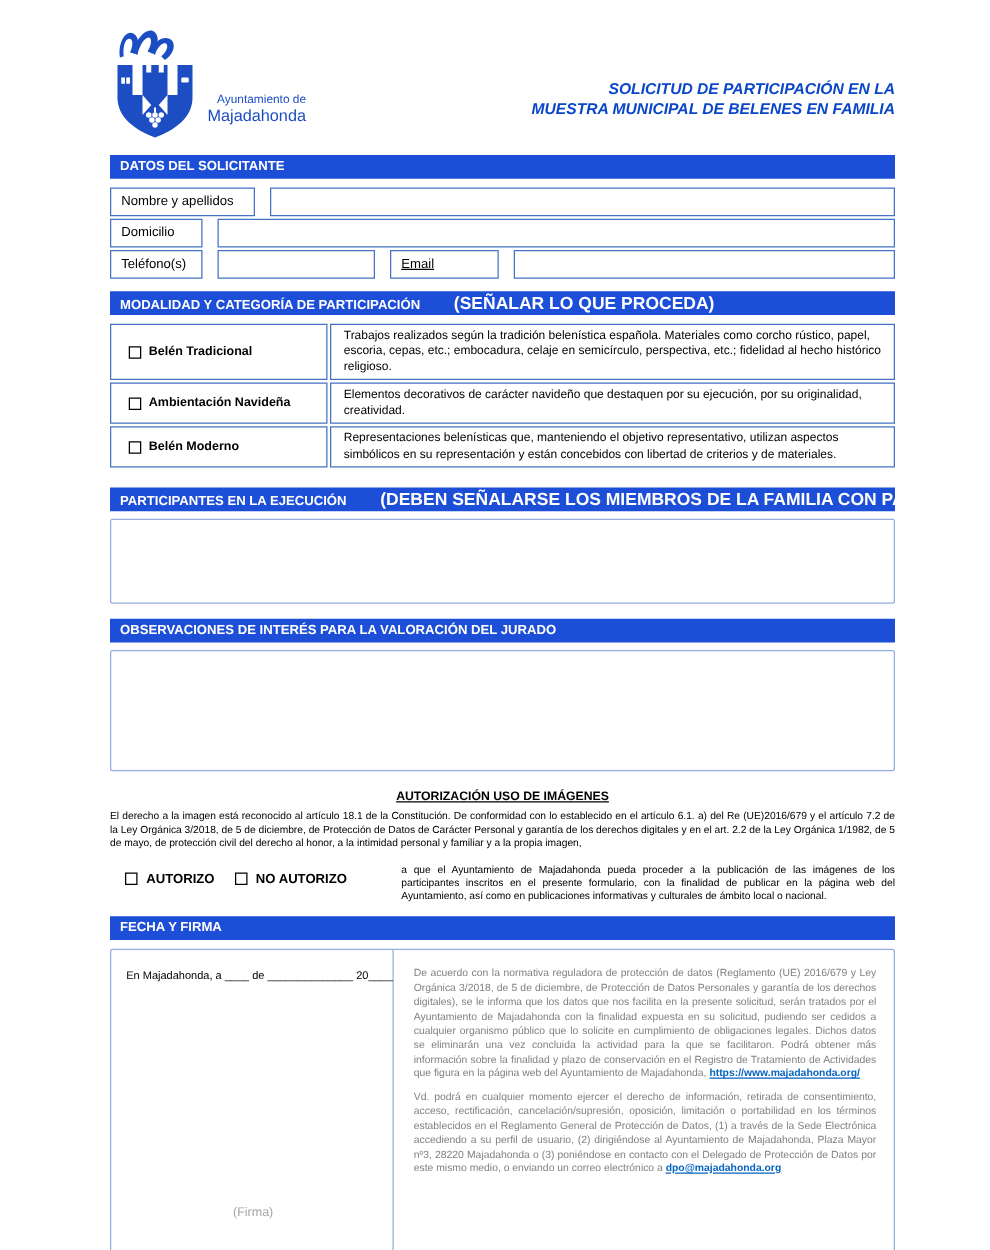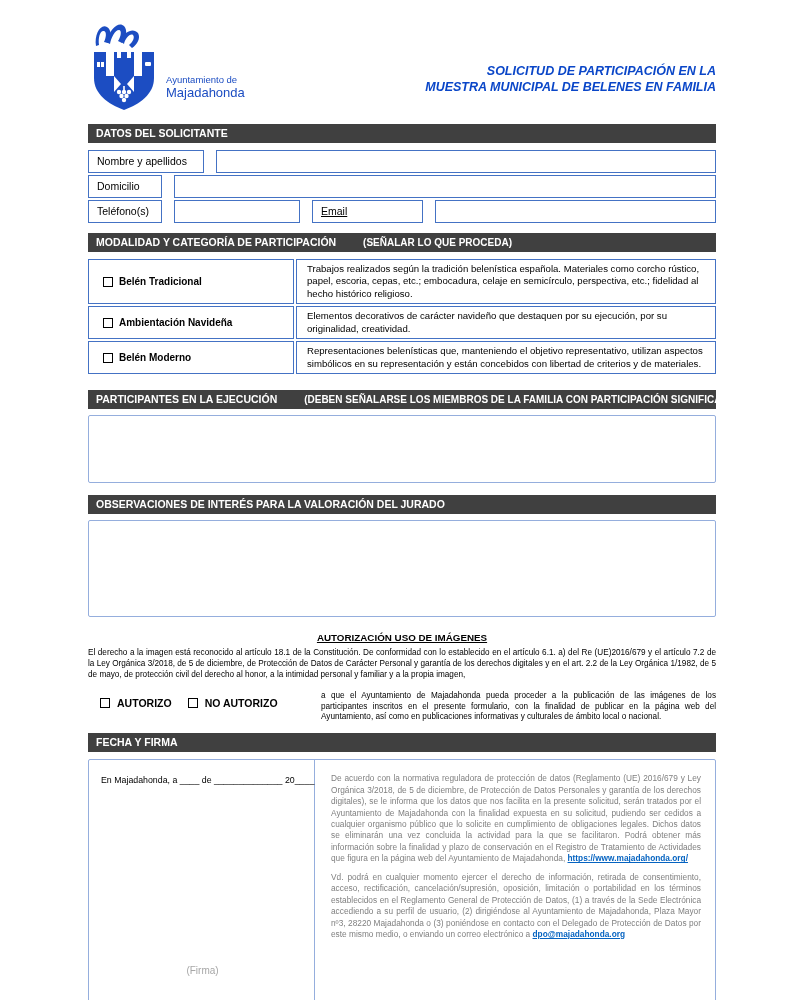--- a/index.html
+++ b/index.html
@@ -8,58 +8,58 @@
   .page {
     position: relative;
     width: 792px; height: 1000px;
     background: #fff;
     padding: 16px 76px 0 88px;
     overflow: hidden;
   }
 
   
   .header { display: flex; align-items: flex-start; }
-  .logo-block { display: flex; align-items: flex-end; gap: 6px; }
+  .logo-block { display: flex; align-items: flex-end; gap: 6px; text-align: right; }
   .logo-svg { width: 72px; height: 96px; display: block; }
   .logo-text { color: #1c4dc2; padding-bottom: 12px; line-height: 1.1; }
   .logo-text .l1 { font-size: 9.5px; }
   .logo-text .l2 { font-size: 13px; }
   .title-block {
     flex: 1; text-align: right; padding-top: 48px;
     color: #0a46c8; font-weight: bold; font-size: 12.5px; line-height: 1.25; font-style: italic;
   }
 
   
   .bar {
-    background: #404040; color: #fff; font-weight: bold;
+    background: #1d4ed8; color: #fff; font-weight: bold;
     font-size: 10.5px; line-height: 19px; height: 19px;
     padding-left: 8px; white-space: nowrap; overflow: hidden;
   }
-  .bar .note { font-size: 10px; font-weight: bold; padding-left: 24px; }
+  .bar .note { font-size: 14px; font-weight: bold; padding-left: 24px; }
 
   
   .datos { margin-top: 7px; }
   .drow { display: flex; margin-bottom: 2px; }
   .dcell {
     border: 1.5px solid #4472c4; background: #fff;
     height: 23px; line-height: 20px; font-size: 10.5px;
     padding: 0 8px; margin-right: 12px;
   }
   .dcell:last-child { margin-right: 0; }
   .dlabel1 { width: 116px; }
   .dlabel2 { width: 74px; }
   .dinput { flex: 1; }
   .dinput-mid { width: 126px; }
-  .dlabel-email { width: 111px; text-decoration: underline; }
+  .dlabel-email { width: 87px; text-decoration: underline; }
 
   
   .modal { margin-top: 7px; }
   .mrow { display: flex; margin-bottom: 2px; }
   .mlabel {
-    width: 206px; border: 1.5px solid #4472c4; margin-right: 2px;
+    width: 174px; border: 1.5px solid #4472c4; margin-right: 2px;
     display: flex; align-items: center; gap: 6px;
     padding: 3px 6px 3px 14px; font-size: 10px; font-weight: bold;
   }
   .mdesc {
     flex: 1; border: 1.5px solid #4472c4;
     font-size: 9.6px; line-height: 1.3; padding: 3px 8px 3px 10px;
     display: flex; align-items: center;
   }
   .checkbox {
     width: 10px; height: 10px; border: 1.3px solid #000;

